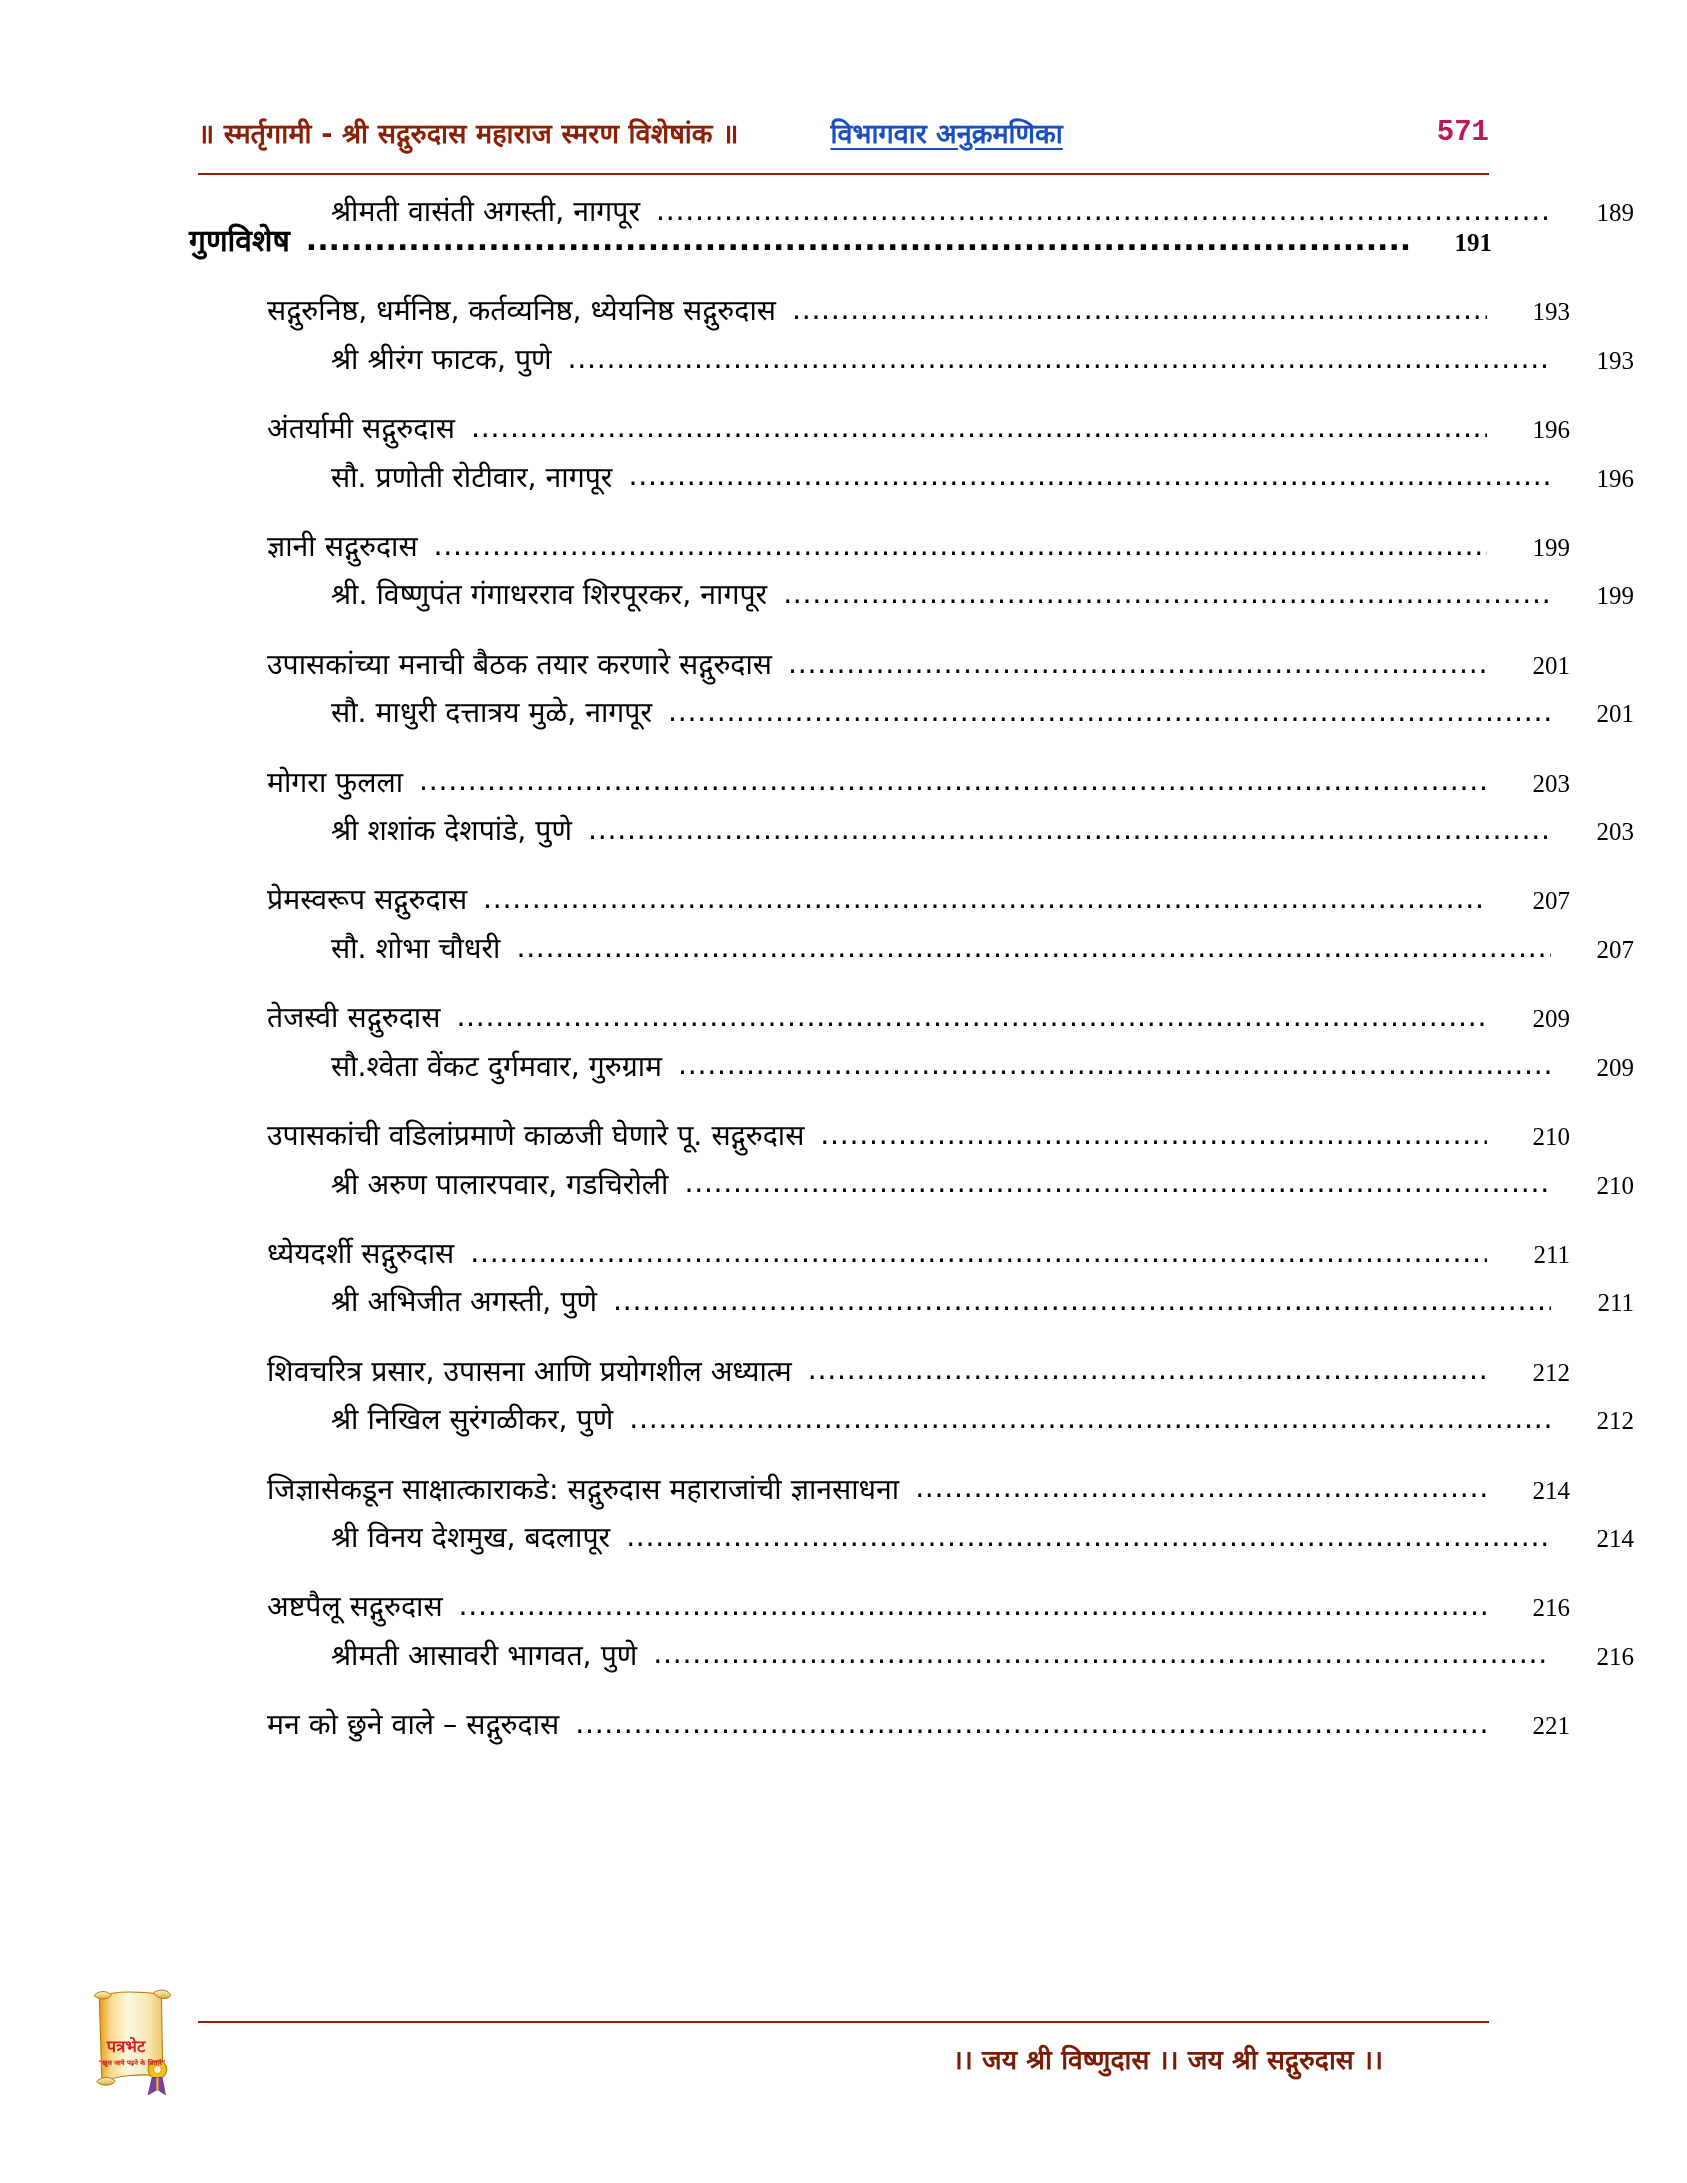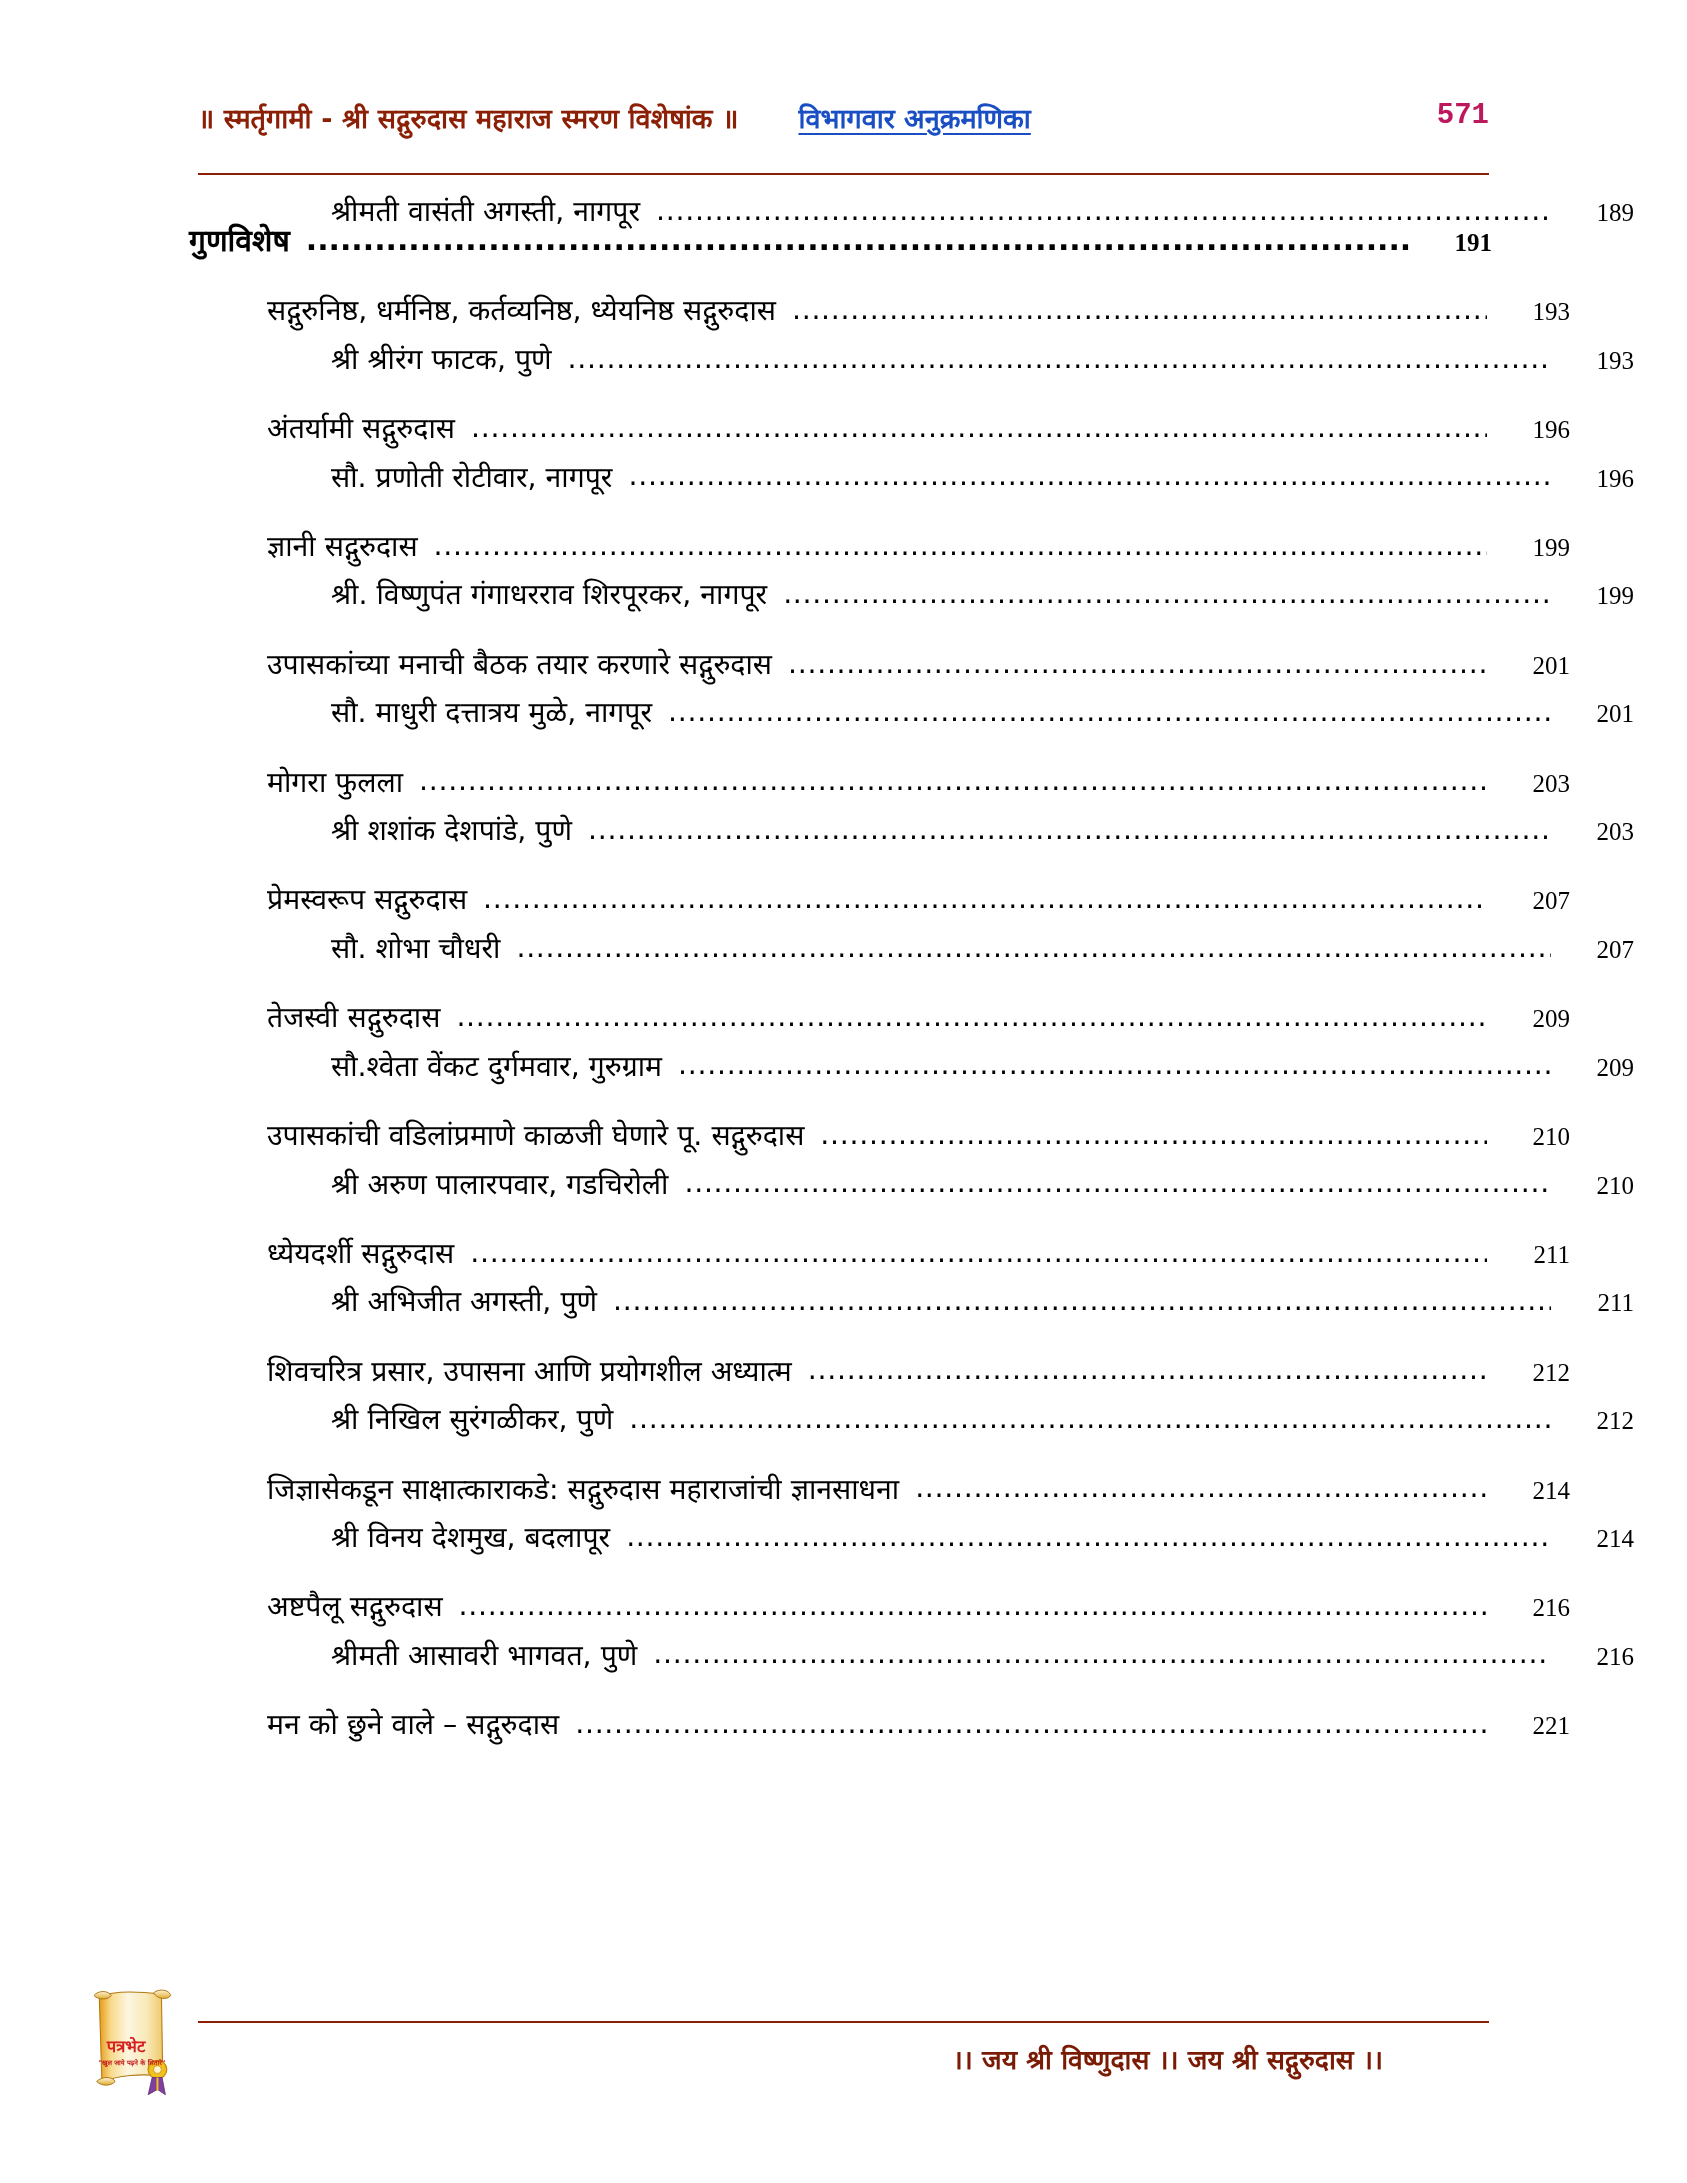--- a/index.html
+++ b/index.html
@@ -20,38 +20,38 @@
   }
 
   
   .header {
     position: absolute;
     left: 198px;
     right: 198px;
     top: 99px;
     height: 66px;
     display: flex;
-    align-items: flex-start;
+    align-items: center;
   }
   .hdr-left {
     color: #8b2006;
     font-family: "DejaVu Sans", sans-serif;
     font-weight: bold;
     font-size: 27px;
     letter-spacing: 0.1px;
     white-space: nowrap;
   }
   .hdr-mid {
     color: #1a4fc4;
     font-family: "DejaVu Sans", sans-serif;
     font-weight: bold;
     font-size: 27px;
     text-decoration: underline;
     text-underline-offset: 4.6px;
-    margin-left: 60px;
+    margin-left: 92px;
     white-space: nowrap;
   }
   .hdr-right {
     color: #be185d;
     font-family: Liberation Mono, monospace;
     font-weight: bold;
     font-size: 29px;
     margin-left: auto;
     white-space: nowrap;
   }

